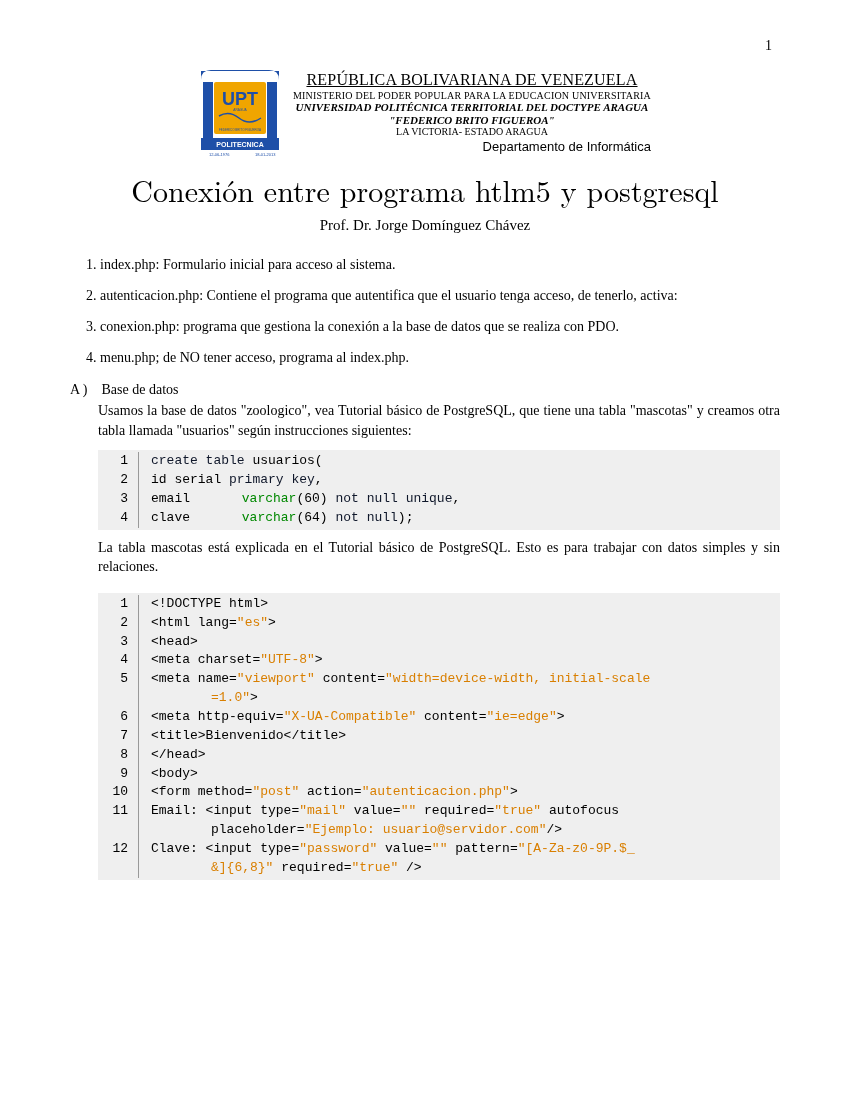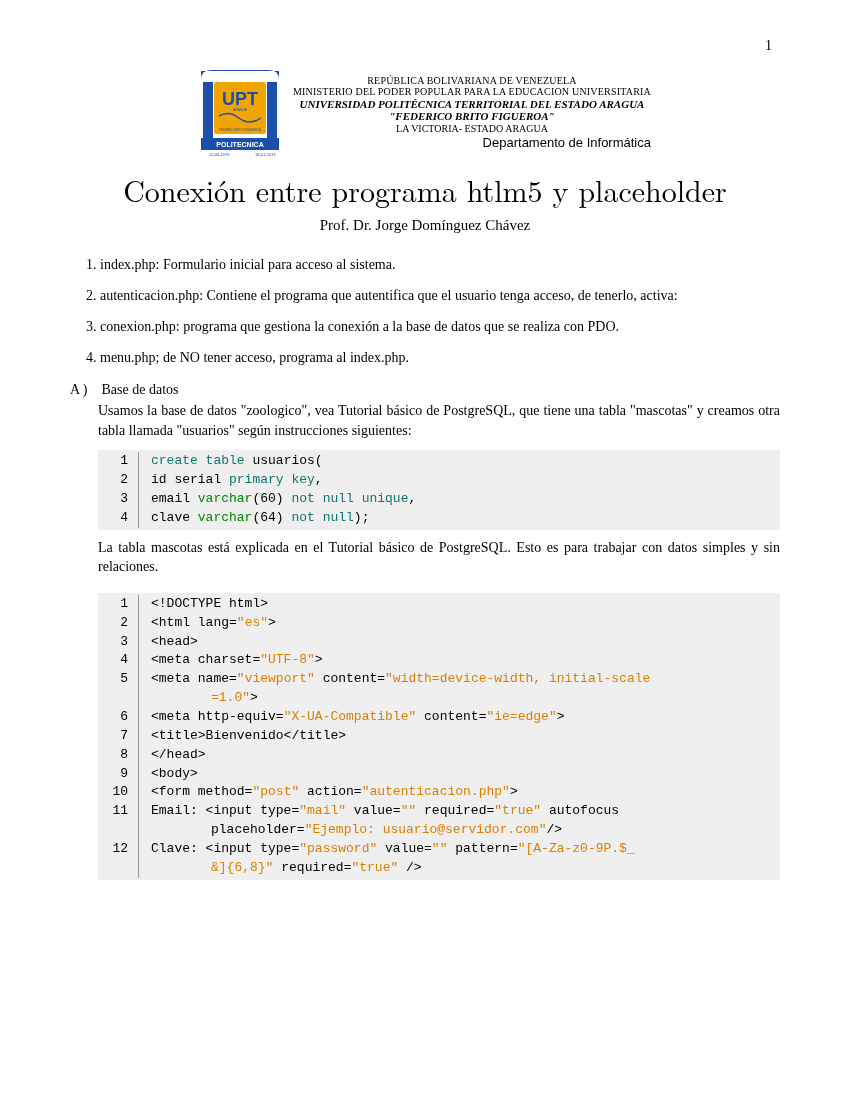--- a/index.html
+++ b/index.html
@@ -35,21 +35,21 @@
     width: 82px;
     height: 90px;
     position: relative;
   }
   .logo svg { width: 100%; height: 100%; }
   .institutional {
     text-align: center;
     font-family: Georgia, "Times New Roman", serif;
     line-height: 1.15;
   }
-  .institutional .line1 { font-size: 10px; letter-spacing: 0.2px; }
+  .institutional .line1 { font-size: 16px; letter-spacing: 0.2px; text-decoration: underline; }
   .institutional .line2 { font-size: 10px; letter-spacing: 0.2px; }
   .institutional .line3 { font-size: 11px; font-weight: bold; font-style: italic; }
   .institutional .line4 { font-size: 11px; font-weight: bold; font-style: italic; }
   .institutional .line5 { font-size: 10px; }
   .institutional .dept {
     font-family: Arial, Helvetica, sans-serif;
     font-size: 13px;
     margin-top: 2px;
     text-align: right;
   }
@@ -112,22 +112,22 @@
     width: 26px;
     text-align: right;
     color: #000;
     padding-right: 10px;
     border-right: 1px solid #999;
     margin-right: 12px;
     flex-shrink: 0;
   }
   .code-line .code-text { white-space: pre-wrap; word-break: break-word; }
   .code-line .cont { padding-left: 60px; }
-  .kw-blue { color: #0f766e; }
-  .kw-green { color: #008800; }
+  .kw-blue { color: #0f172a; }
+  .kw-green { color: #008800; margin-left: 44px; }
   .kw-orange { color: #d97f00; }
   .para-after-code {
     margin: 8px 0 14px 28px;
     font-size: 14px;
     line-height: 1.4;
     text-align: justify;
   }
 </style>
 </head>
 <body>
@@ -150,28 +150,28 @@
         <text x="41" y="63" text-anchor="middle" font-family="Arial" font-size="3" fill="#1e4fa8">FEDERICO BRITO FIGUEROA</text>
         <rect x="2" y="70" width="78" height="12" fill="#1e4fa8"></rect>
         <text x="41" y="79" text-anchor="middle" font-family="Arial" font-size="7" font-weight="bold" fill="#fff">POLITECNICA</text>
         <text x="10" y="88" font-family="Arial" font-size="4" fill="#1e4fa8">12-06-1976</text>
         <text x="56" y="88" font-family="Arial" font-size="4" fill="#1e4fa8">18-01-2013</text>
       </svg>
     </div>
     <div class="institutional">
       <div class="line1">REPÚBLICA BOLIVARIANA DE VENEZUELA</div>
       <div class="line2">MINISTERIO DEL PODER POPULAR PARA LA EDUCACION UNIVERSITARIA</div>
-      <div class="line3">UNIVERSIDAD POLITÉCNICA TERRITORIAL DEL ESTADO ARAGUA</div>
+      <div class="line3">UNIVERSIDAD POLITÉCNICA TERRITORIAL DEL DOCTYPE ARAGUA</div>
       <div class="line4">"FEDERICO BRITO FIGUEROA"</div>
       <div class="line5">LA VICTORIA- ESTADO ARAGUA</div>
       <div class="dept">Departamento de Informática</div>
     </div>
   </div>
 
-  <h1 class="title">Conexión entre programa htlm5 y placeholder</h1>
+  <h1 class="title">Conexión entre programa htlm5 y postgresql</h1>
   <div class="author">Prof. Dr. Jorge Domínguez Chávez</div>
 
 
   <ol class="numbered">
     <li>index.php: Formulario inicial para acceso al sistema.</li>
     <li>autenticacion.php: Contiene el programa que autentifica que el usuario tenga acceso, de tenerlo, activa:</li>
     <li>conexion.php: programa que gestiona la conexión a la base de datos que se realiza con PDO.</li>
     <li>menu.php; de NO tener acceso, programa al index.php.</li>
   </ol>
 

